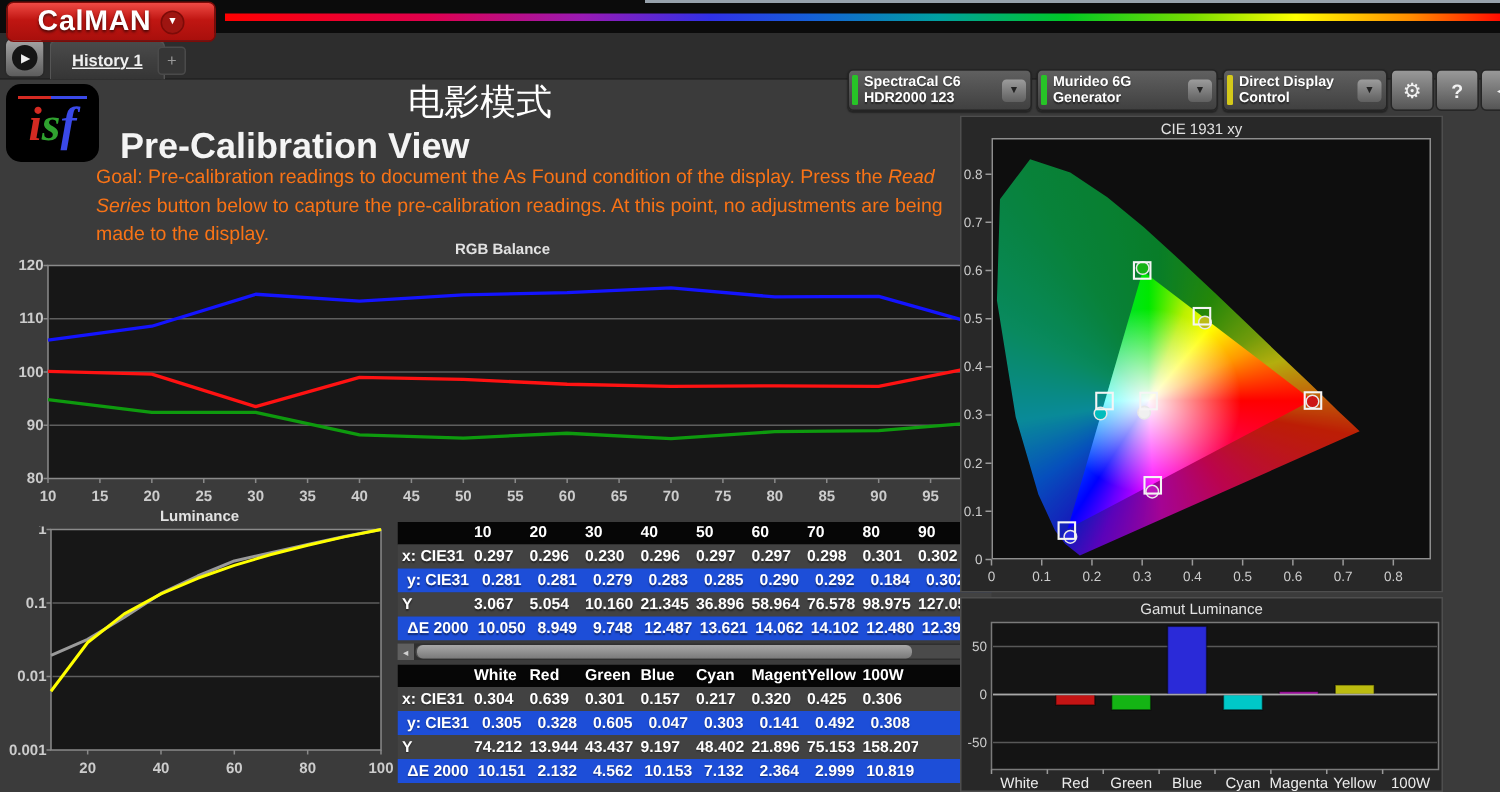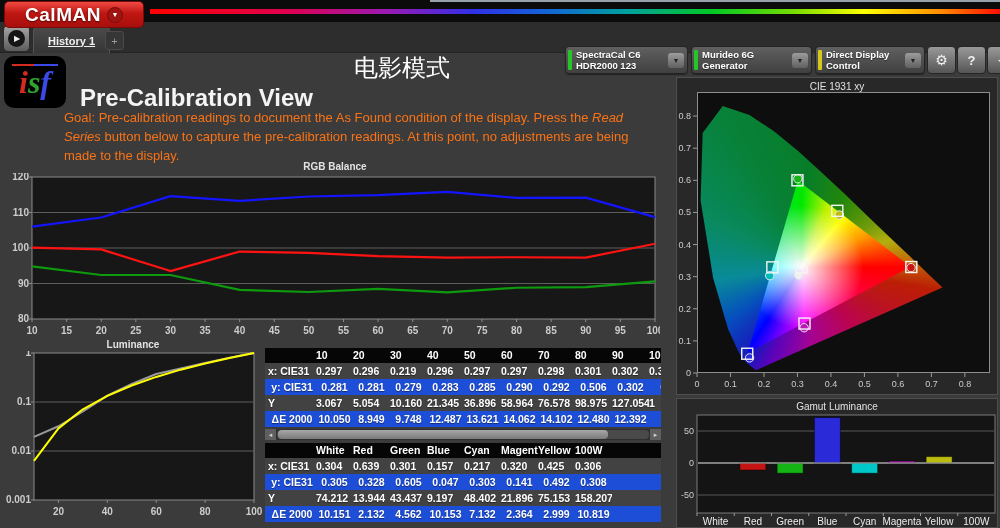--- a/index.html
+++ b/index.html
@@ -47,21 +47,21 @@
   .sqbtn{position:absolute;top:24px;width:27px;height:26px;border-radius:4px;cursor:pointer;
          background:linear-gradient(#999,#555);border:1px solid #262626;display:flex;
          align-items:center;justify-content:center;color:#f2f2f2;}
   
   .isf{position:absolute;left:4px;top:56px;width:62px;height:52px;border-radius:10px;background:#000;
        display:flex;align-items:center;justify-content:center;font-family:"Liberation Serif",serif;
        font-style:italic;font-weight:bold;font-size:32px;line-height:1;}
   .isf .l1{color:#d42a22;} .isf .l2{color:#2fa32f;} .isf .l3{color:#3a49e8;}
   .isf .redline{position:absolute;left:8px;top:8px;width:24px;height:2px;background:#d42a22;}
   .isf .blueline{position:absolute;right:8px;top:8px;width:24px;height:2px;background:#3a49e8;}
-  .mode-title{position:absolute;left:292px;top:52px;width:220px;text-align:center;
+  .mode-title{position:absolute;left:272px;top:52px;width:220px;text-align:left;
               font-size:24px;color:#fff;font-family:Liberation Serif, serif;}
   .pre-title{position:absolute;left:80px;top:84px;font-size:24px;font-weight:bold;color:#f4f4f4;}
   .goal{position:absolute;left:64px;top:108px;width:588px;font-size:13px;line-height:19px;
         color:#f97316;margin:0;}
   
   .chartbox{position:absolute;font-weight:bold;}
   .chart-title{font-size:10px;color:#e2e2e2;text-align:center;height:13px;line-height:13px;}
   svg text{font-family:"Liberation Sans",sans-serif;}
   
   .dtable{position:absolute;width:396px;overflow:hidden;}
@@ -73,21 +73,21 @@
          overflow:hidden;text-shadow:0 1px 1px rgba(0,0,0,.45);}
   .tlabel{flex:0 0 48px;width:48px;padding-left:3px;}
   .hscroll{position:absolute;left:265px;top:429px;width:396px;height:11px;background:#2f2f2f;
            display:flex;align-items:center;cursor:pointer;}
   .sarrow{width:11px;height:11px;background:#5f5f5f;color:#cfcfcf;font-size:7px;display:flex;
           align-items:center;justify-content:center;flex:0 0 11px;}
   .strack{flex:1;height:9px;background:#4a4a4a;border-radius:4px;position:relative;margin:0 1px;}
   .sthumb{position:absolute;left:1px;top:0;width:330px;height:9px;border-radius:4px;
           background:linear-gradient(#a8a8a8,#7a7a7a);}
   
-  .sidepanel{position:absolute;left:676px;width:322px;background:#282828;border:1px solid #4e4e4e;
+  .sidepanel{position:absolute;left:640px;width:322px;background:#282828;border:1px solid #4e4e4e;
              box-sizing:border-box;}
   .cie-plot{position:absolute;left:20px;top:14px;width:293px;height:281px;background:#0e0e0e;
             border:1px solid #8e8e8e;box-sizing:border-box;}
   .horseshoe{position:absolute;inset:0;
     background:conic-gradient(from 0deg at 37.7% 62.4%,
       #00a42e 0deg,#27b000 28deg,#8cc800 56deg,#e8e000 72deg,#ff8c00 86deg,#ff2200 100deg,
       #ff0066 142deg,#e000c8 178deg,#7a00ff 202deg,#1c1cff 213deg,#0066ff 236deg,#00b4c8 262deg,
       #00b478 296deg,#00aa46 330deg,#00a42e 360deg);
     filter:saturate(.92) brightness(.78);
     clip-path:polygon(19.9% 99.4%,16.5% 96.6%,14.2% 93.4%,10.4% 84.8%,5.2% 66.3%,0.9% 38.5%,
@@ -276,39 +276,39 @@
         <div class="tcell">60</div>
         <div class="tcell">70</div>
         <div class="tcell">80</div>
         <div class="tcell">90</div>
         <div class="tcell">100</div>
       </div>
       <div class="trow rdark">
         <div class="tcell tlabel">x: CIE31</div>
         <div class="tcell">0.297</div>
         <div class="tcell">0.296</div>
-        <div class="tcell">0.219</div>
+        <div class="tcell">0.230</div>
         <div class="tcell">0.296</div>
         <div class="tcell">0.297</div>
         <div class="tcell">0.297</div>
         <div class="tcell">0.298</div>
         <div class="tcell">0.301</div>
         <div class="tcell">0.302</div>
         <div class="tcell">0.3</div>
       </div>
       <div class="trow rlight">
         <div class="tcell tlabel">y: CIE31</div>
         <div class="tcell">0.281</div>
         <div class="tcell">0.281</div>
         <div class="tcell">0.279</div>
         <div class="tcell">0.283</div>
         <div class="tcell">0.285</div>
         <div class="tcell">0.290</div>
         <div class="tcell">0.292</div>
-        <div class="tcell">0.506</div>
+        <div class="tcell">0.184</div>
         <div class="tcell">0.302</div>
         <div class="tcell">0.3</div>
       </div>
       <div class="trow rdark">
         <div class="tcell tlabel">Y</div>
         <div class="tcell">3.067</div>
         <div class="tcell">5.054</div>
         <div class="tcell">10.160</div>
         <div class="tcell">21.345</div>
         <div class="tcell">36.896</div>

